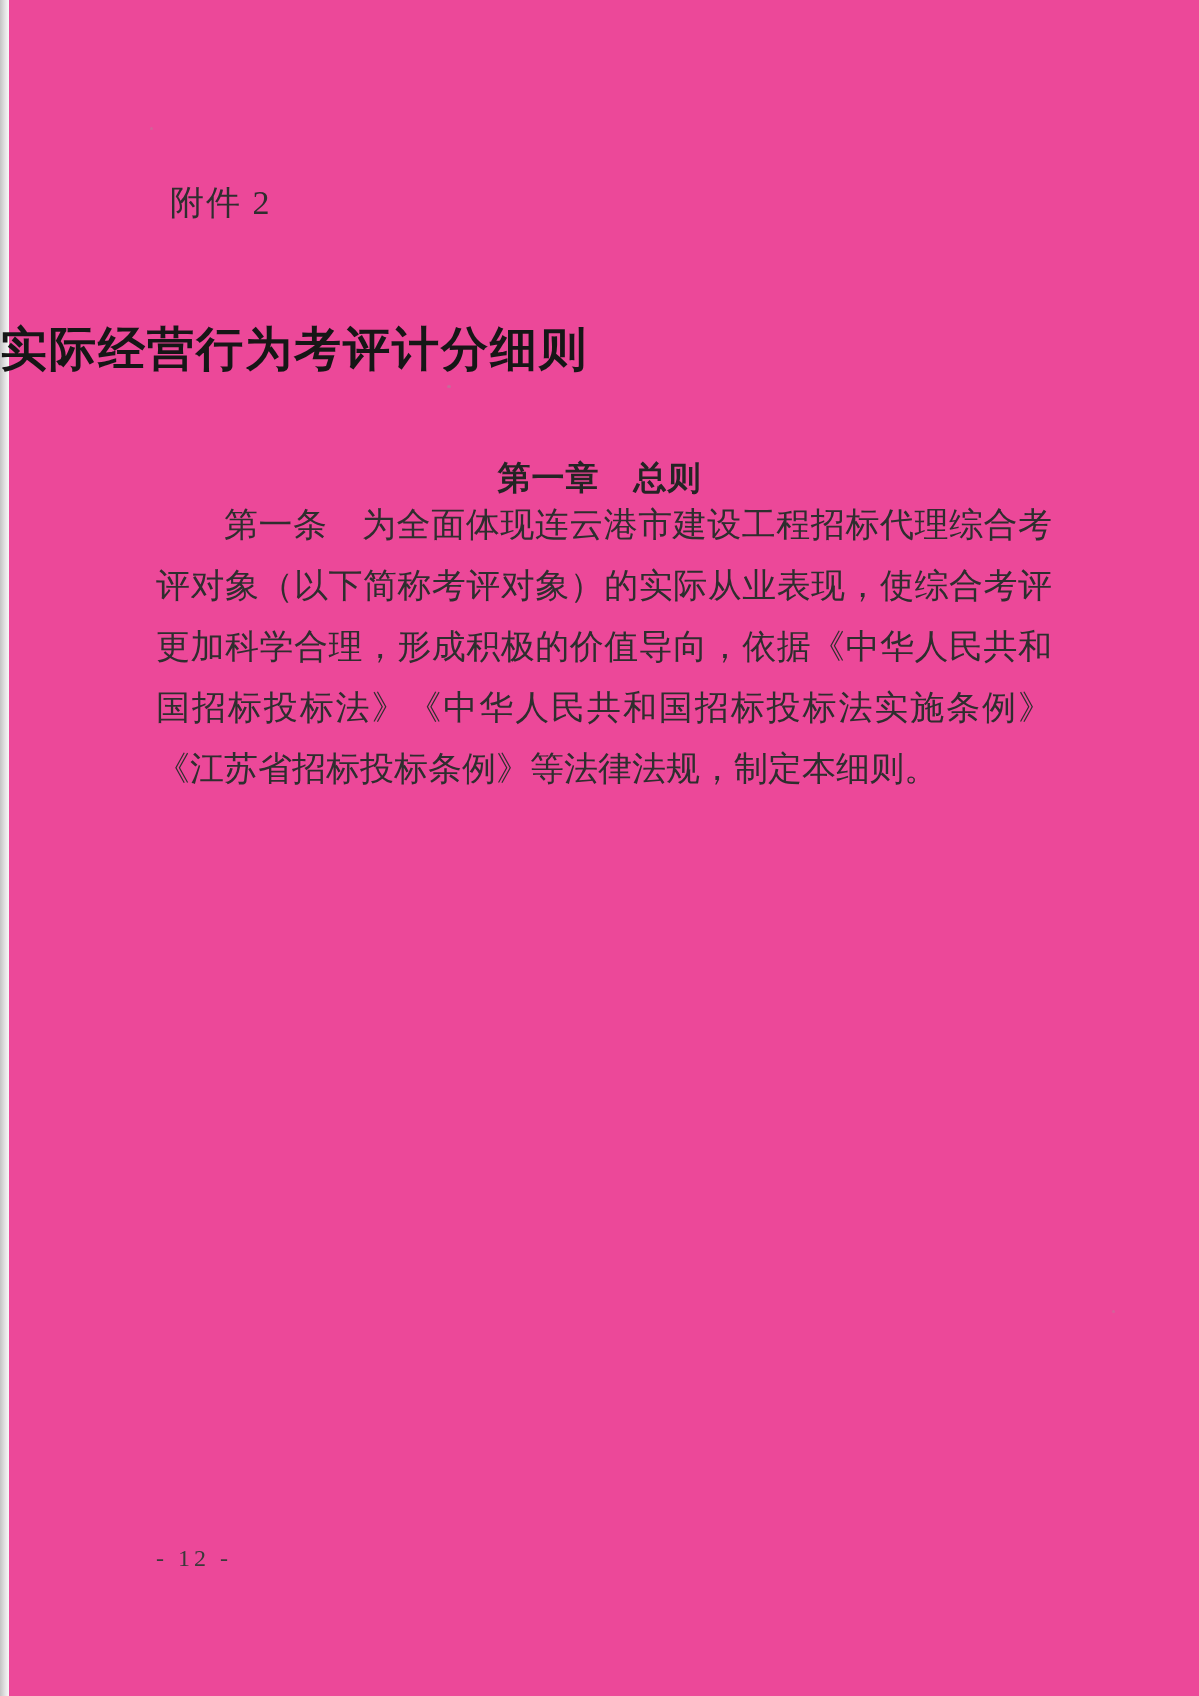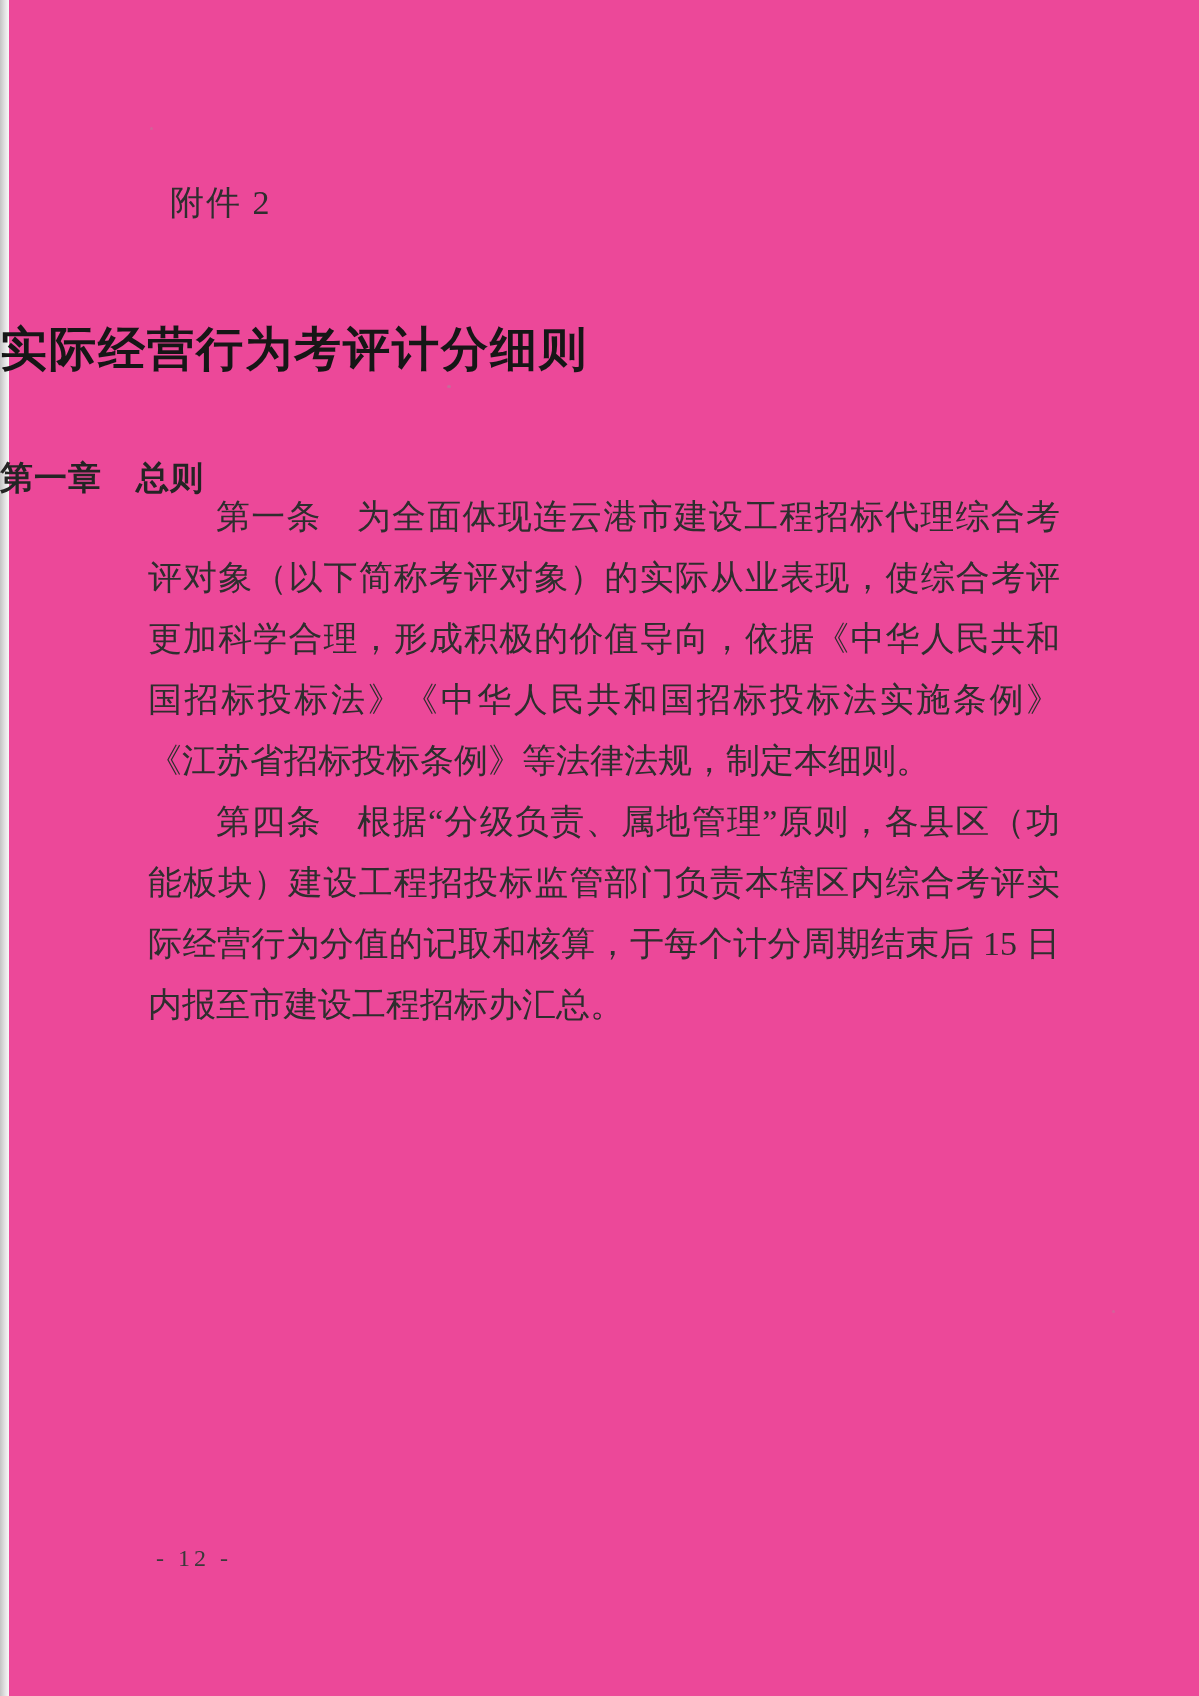--- a/index.html
+++ b/index.html
@@ -52,38 +52,38 @@
     line-height: 56px;
     font-weight: bold;
     letter-spacing: 2px;
     color: #161616;
   }
   .chapter-heading {
     position: absolute;
     left: 0;
     top: 430px;
     width: 100%;
-    text-align: left;
+    text-align: center;
     font-size: 33px;
     line-height: 42px;
     font-weight: 600;
     letter-spacing: 1px;
     color: #242424;
   }
   .body-text {
     position: absolute;
     left: 148px;
     top: 486px;
     width: 912px;
     font-size: 34px;
     line-height: 61px;
     text-align: justify;
   }
   .body-text p {
-    margin: 0;
+    margin: 8px;
     text-indent: 2em;
   }
   .page-number {
     position: absolute;
     left: 156px;
     top: 1541px;
     font-size: 24px;
     line-height: 34px;
     letter-spacing: 4px;
     color: #3a3a3a;
@@ -101,18 +101,17 @@
   <div class="speck s3"></div>
 
   <div class="attachment-label">附件 2</div>
 
   <h1 class="doc-title">实际经营行为考评计分细则</h1>
 
   <h2 class="chapter-heading">第一章　总则</h2>
 
   <div class="body-text">
     <p>第一条　为全面体现连云港市建设工程招标代理综合考评对象（以下简称考评对象）的实际从业表现，使综合考评更加科学合理，形成积极的价值导向，依据《中华人民共和国招标投标法》《中华人民共和国招标投标法实施条例》《江苏省招标投标条例》等法律法规，制定本细则。</p>
-    <p>第四条　根据“分级负责、属地管理”原则，各县区（功能板块）建设工程招投标监管部门负责本辖区内综合考评实际经营行为分值的记取和核算，于每个计分周期结束后 15 日内报至市建设工程招标办汇总。</p>
   </div>
 
   <div class="page-number">- 12 -</div>
 
 </div>
 
 </body></html>

